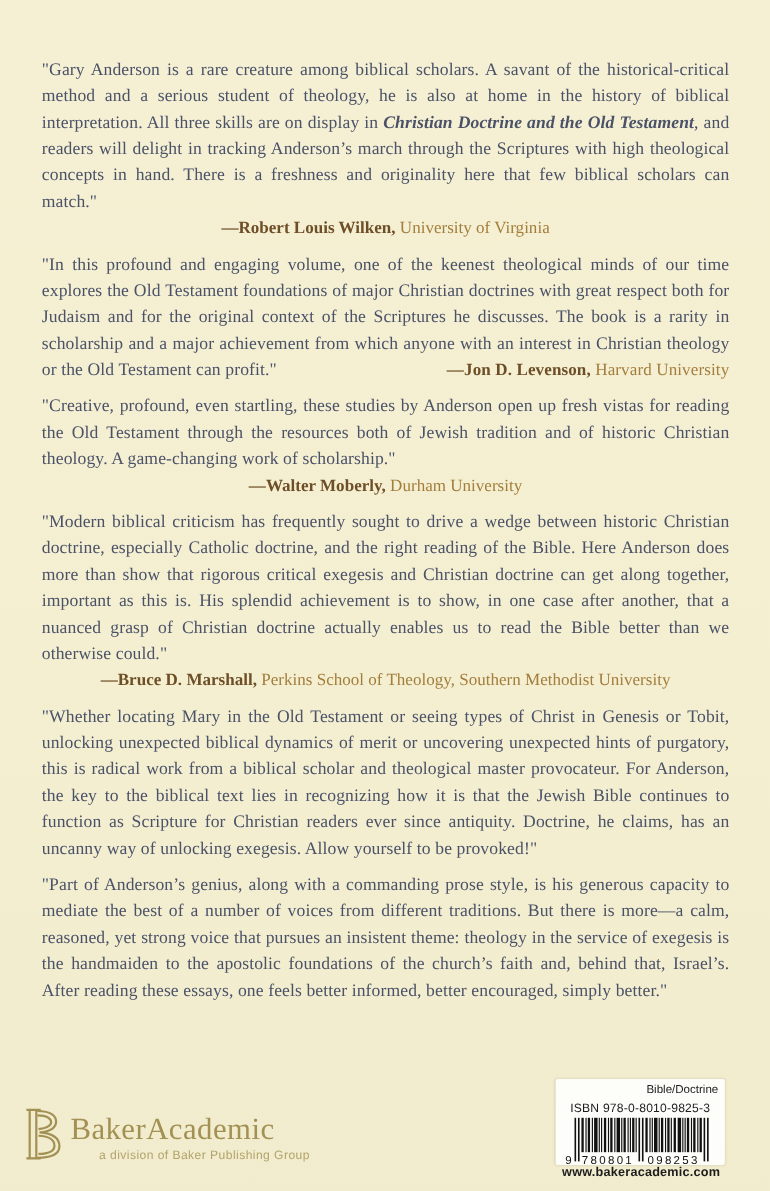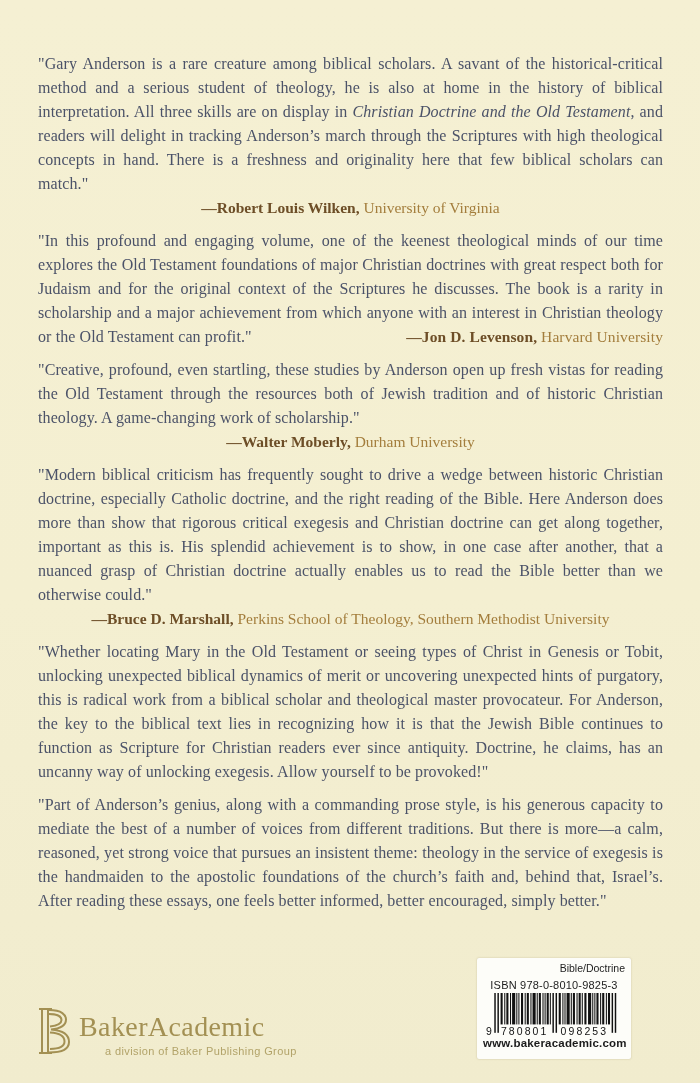--- a/index.html
+++ b/index.html
@@ -20,34 +20,34 @@
     right: 37px;
   }
   .quote { margin-bottom: 9px; }
   .qtext {
     font-size: 16px;
     line-height: 24px;
     color: #4b5268;
     text-align: justify;
     letter-spacing: 0.1px;
   }
-  .qtext em { font-style: italic; }
+  .qtext em { font-style: italic; font-weight: bold; }
   .attr {
     font-size: 15.5px;
     line-height: 24px;
     text-align: center;
     white-space: nowrap;
   }
   .attr-name { font-weight: bold; color: #6d4e27; }
   .attr-affil { color: #a37d3c; }
   .attr-inline { float: right; padding-left: 20px; }
   
   .publisher {
     position: absolute;
-    left: 36px;
+    left: 21px;
     bottom: 26px;
     display: flex;
     align-items: flex-end;
     color: #a39053;
   }
   .monogram { width: 36px; height: 52px; margin-right: 7px; }
   .pub-name {
     font-family: "Liberation Serif", "DejaVu Serif", serif;
     font-size: 28px;
     line-height: 34px;
@@ -58,24 +58,24 @@
   .pub-tagline {
     font-family: "Liberation Sans", "DejaVu Sans", sans-serif;
     font-size: 11px;
     letter-spacing: 0.4px;
     color: #b2a369;
     margin-top: 1px;
     margin-left: 26px;
   }
   .barcode-label {
     position: absolute;
-    right: 69px;
+    right: 41px;
     bottom: 24px;
     width: 154px;
-    height: 101px;
+    height: 78px;
     background: #fdfdf9;
     border-radius: 2px;
     box-shadow: 0 0 2px rgba(120,110,70,0.35);
     padding: 4px 6px 3px 6px;
     font-family: "Liberation Sans", "DejaVu Sans", sans-serif;
     color: #1c1c1c;
   }
   .bc-category { font-size: 10.5px; text-align: right; line-height: 12px; }
   .bc-isbn { font-size: 11px; text-align: center; line-height: 13px; letter-spacing: 0.2px; margin-top: 5px; }
   .bc-svg { display: block; width: 140px; height: 44px; margin: 1px auto 0 auto; }

